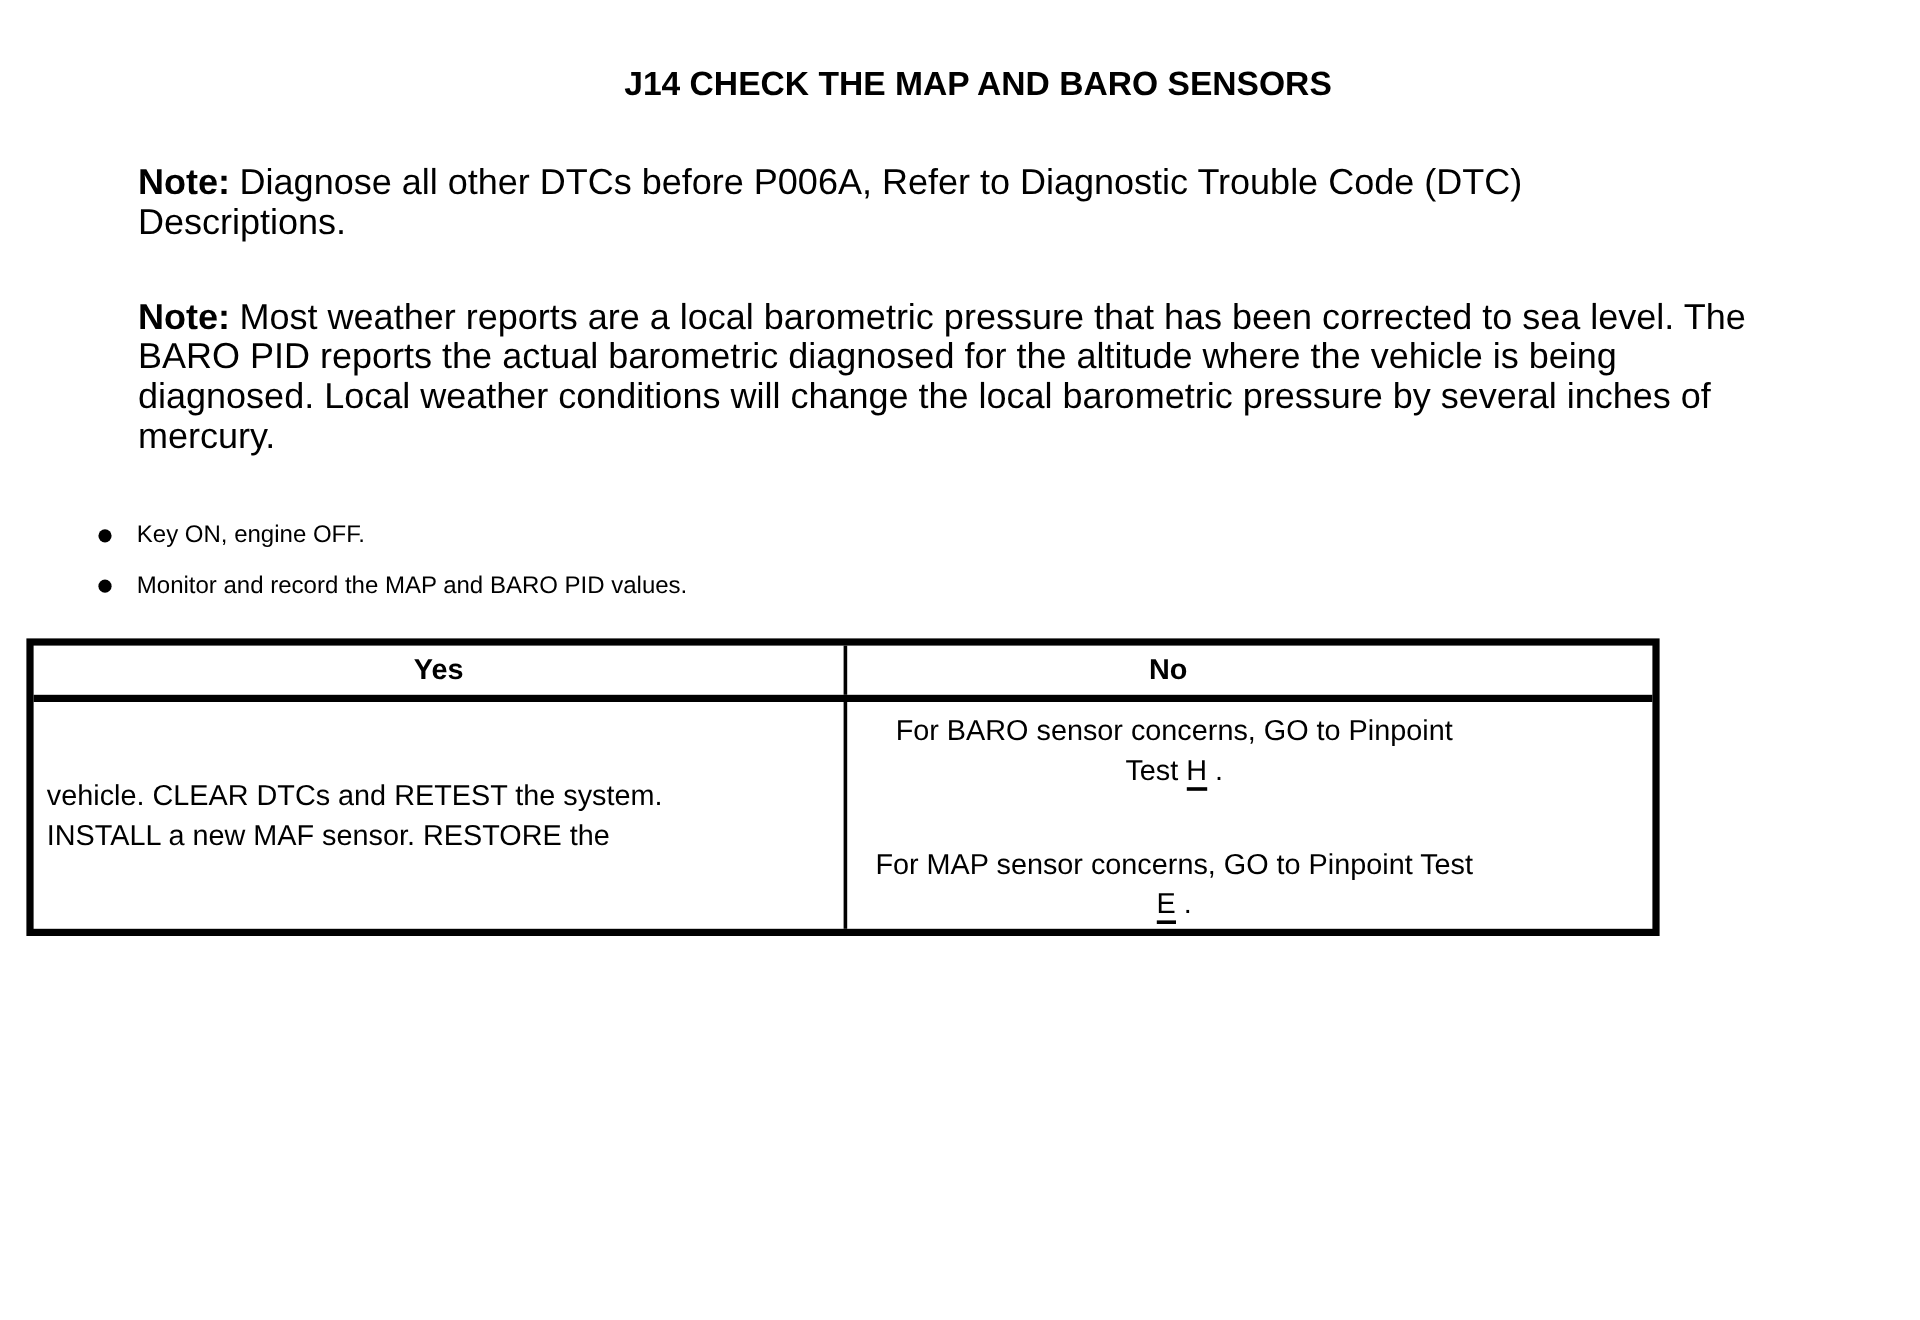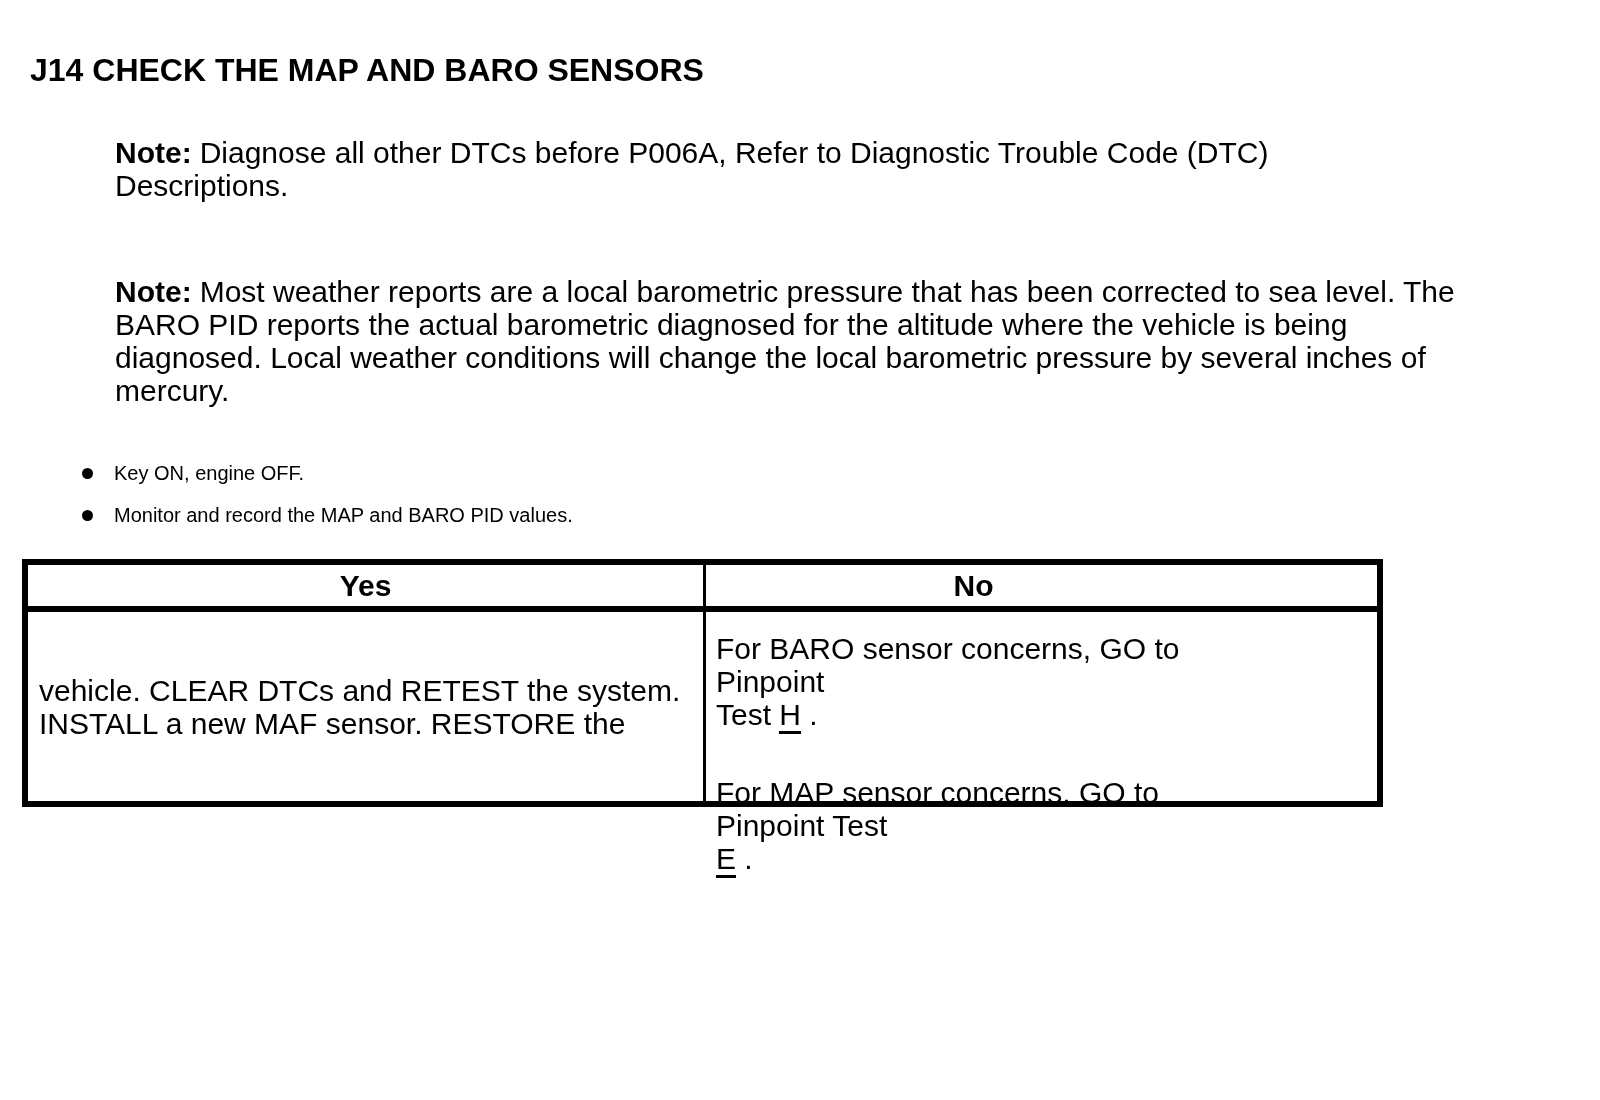--- a/index.html
+++ b/index.html
@@ -14,33 +14,34 @@
     font-family: "Liberation Sans", sans-serif;
     color: #000000;
   }
   .page {
     position: relative;
     width: 1600px;
     height: 1100px;
   }
   .title {
     margin: 48px 0 0 30px;
-    font-size: 32px;
+    font-size: 28px;
     font-weight: bold;
     line-height: 44px;
     letter-spacing: 0px;
+    text-align: center;
   }
   .note {
     margin-left: 115px;
     width: 1400px;
     font-size: 30px;
     line-height: 33px;
   }
   .note-1 { margin-top: 44px; }
-  .note-2 { margin-top: 73px; }
+  .note-2 { margin-top: 46px; }
   .note-label {
     font-weight: bold;
     margin-right: 8px;
   }
   .steps {
     margin: 50px 0 0 82px;
     padding: 0;
     list-style: none;
     font-size: 20px;
     line-height: 33px;
@@ -62,21 +63,21 @@
     margin: 57px 0 0 28px;
     font-size: 30px;
     font-weight: bold;
     line-height: 33px;
   }
   .dtable {
     margin: 27px 0 0 22px;
     width: 1361px;
     border: 6px solid #000;
     box-sizing: border-box;
-    font-size: 30px;
+    font-size: 24px;
     line-height: 33px;
   }
   .dtable-header {
     display: flex;
     border-bottom: 6px solid #000;
   }
   .hcell {
     height: 41px;
     display: flex;
     align-items: center;
@@ -94,21 +95,22 @@
     border-left: 3px solid #000;
     box-sizing: border-box;
   }
   .bcell-yes {
     display: flex;
     align-items: center;
     padding-left: 11px;
     box-sizing: border-box;
   }
   .bcell-no {
-    padding: 20px 0 0 10px;
+    padding: 8px 0 0 10px;
+    text-align: center;
   }
   .no-action + .no-action { margin-top: 45px; }
   .pinpoint-link {
     color: #000;
     text-decoration: none;
     border-bottom: 3px solid #000;
     cursor: pointer;
   }
 </style>
 </head>

